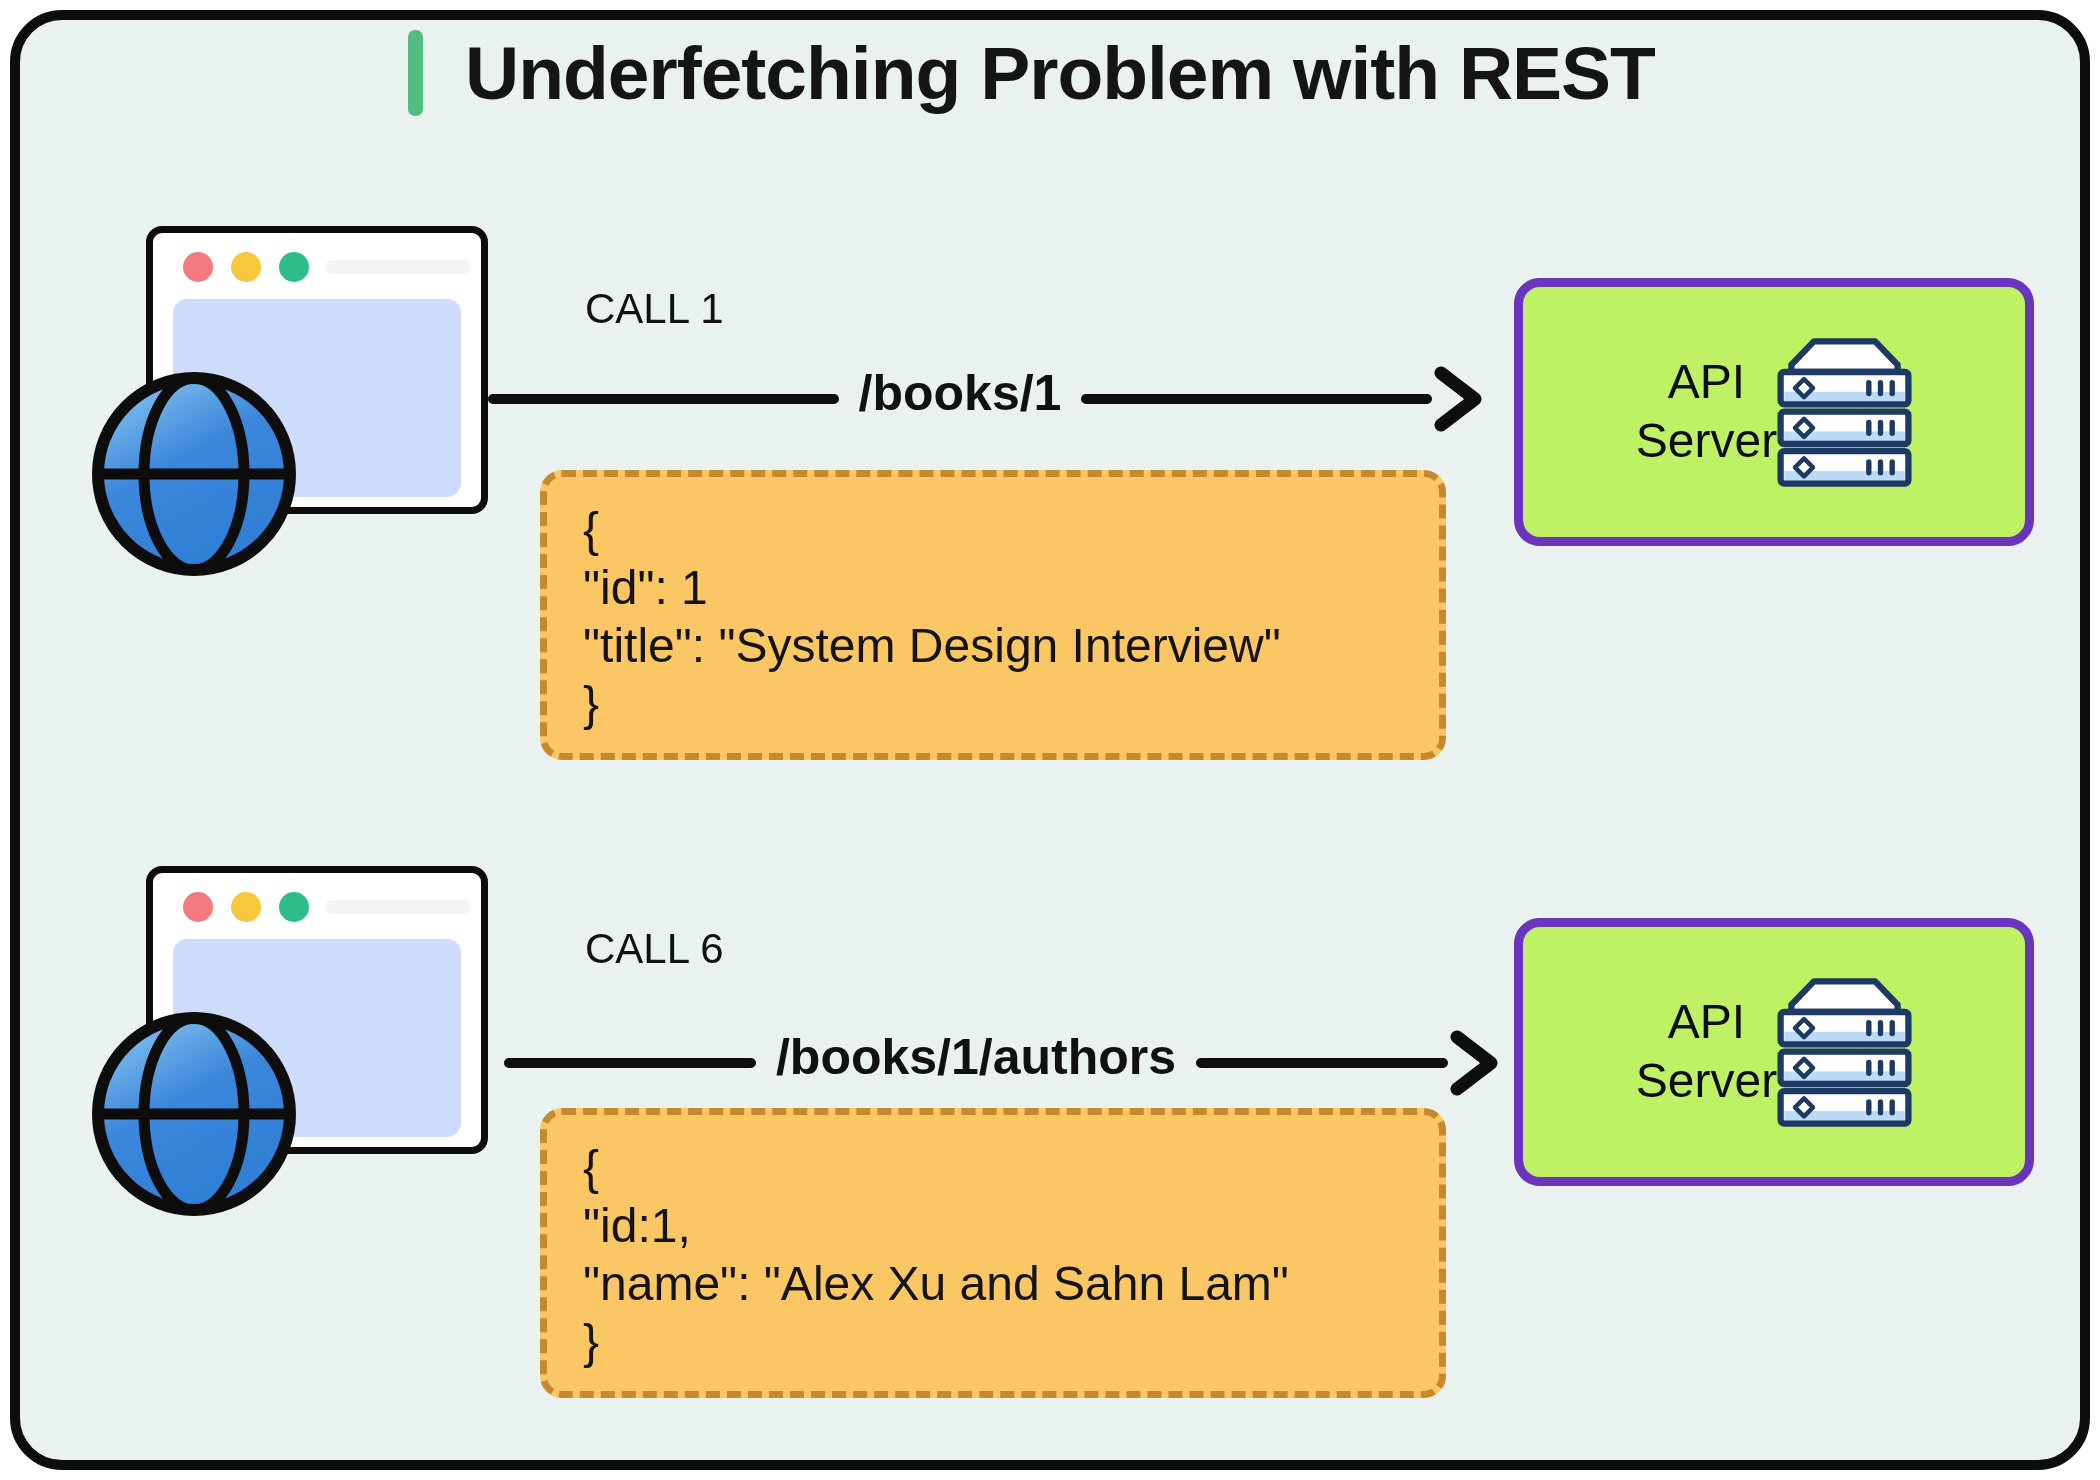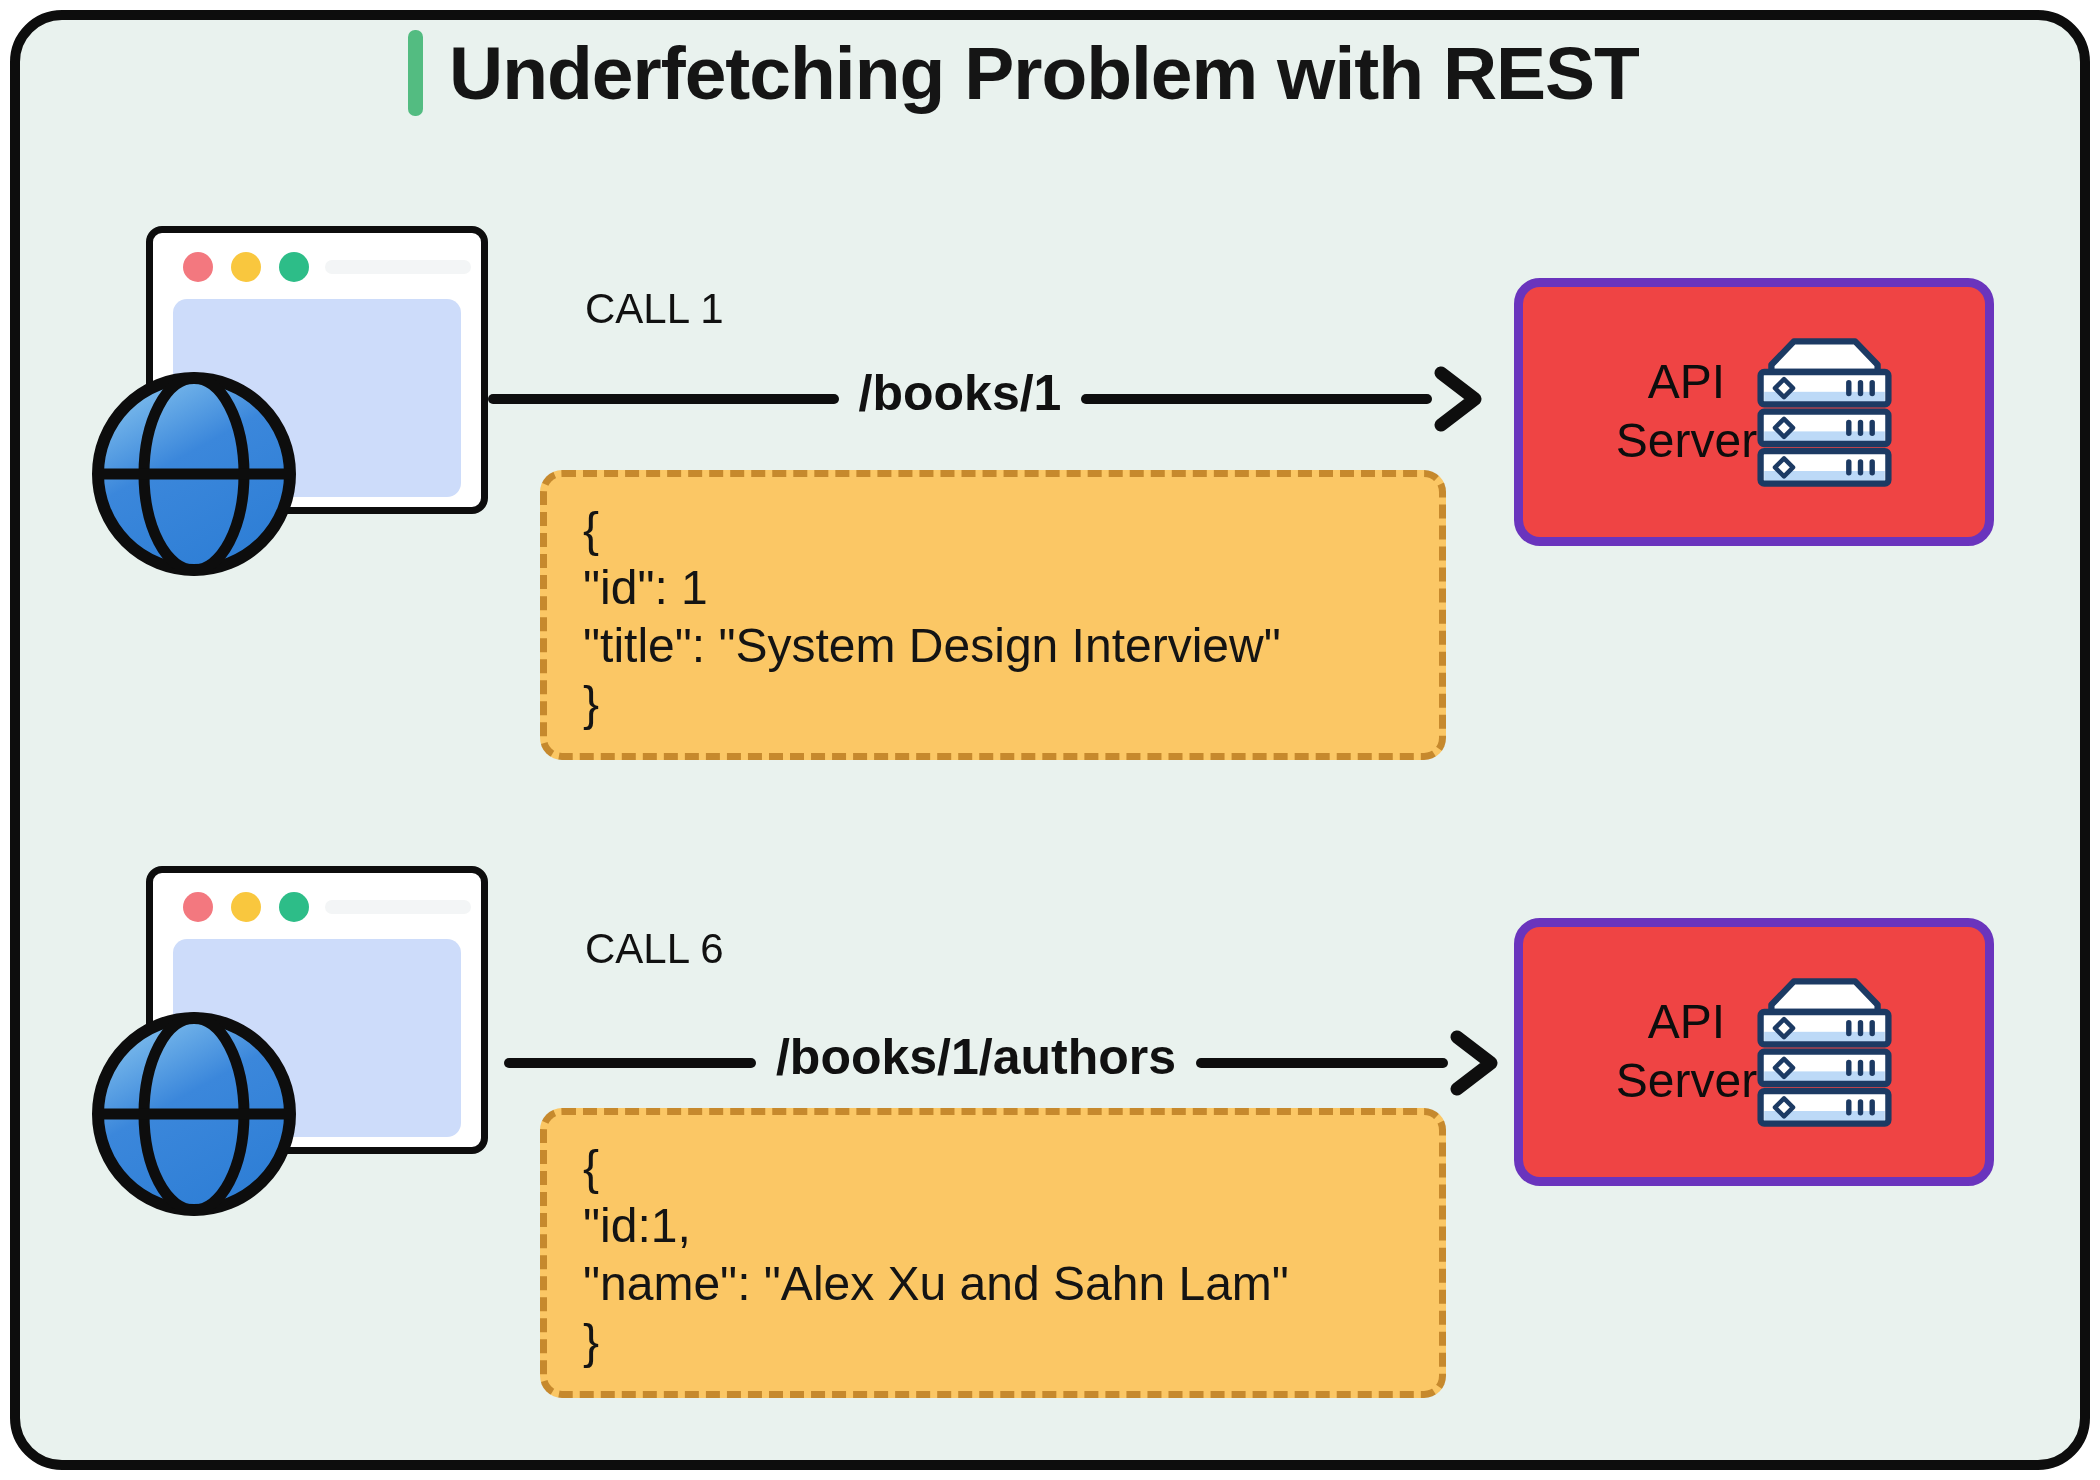--- a/index.html
+++ b/index.html
@@ -7,21 +7,21 @@
     position:relative;width:2100px;height:1480px;background:#ffffff;overflow:hidden;
     font-family:"Liberation Sans",sans-serif;color:#141414;
   }
   .panel{
     position:absolute;left:10px;top:10px;right:10px;bottom:10px;
     background:#e9f2ee;border:10px solid #0d0d0d;border-radius:52px;
   }
   
   .title-row{position:absolute;left:408px;top:30px;display:flex;align-items:center;gap:26px;}
   .accent-bar{width:15px;height:86px;background:#53bc81;border-radius:7px;}
-  .title-text{font-size:75px;font-weight:700;letter-spacing:-1px;color:#151515;white-space:nowrap;}
+  .title-text{font-size:75px;font-weight:700;letter-spacing:-1px;color:#151515;white-space:nowrap;margin-left:16px;}
   
   .window{
     position:absolute;width:342px;height:288px;box-sizing:border-box;
     background:#ffffff;border:7px solid #0d0d0d;border-radius:16px;
   }
   .dot{position:absolute;width:30px;height:30px;border-radius:50%;top:19px;}
   .dot.red{left:30px;background:#f3787f;}
   .dot.yellow{left:78px;background:#f9c73e;}
   .dot.green{left:126px;background:#2dbd88;}
   .addr-pill{position:absolute;left:172px;top:27px;width:146px;height:14px;border-radius:7px;background:#f3f5f6;}
@@ -35,22 +35,22 @@
   .chev{flex:0 0 auto;margin-left:2px;}
   
   .resp{
     position:absolute;width:906px;height:290px;box-sizing:border-box;
     background:#fbc765;border:7px dashed #c6892d;border-radius:22px;
     padding:24px 30px 0 36px;
   }
   .resp-line{font-size:48px;line-height:58px;color:#141414;white-space:nowrap;}
   
   .server-box{
-    position:absolute;width:480px;height:268px;box-sizing:border-box;
-    background:#ef4444;border:9px solid #6a34bd;border-radius:26px;
+    position:absolute;width:520px;height:268px;box-sizing:border-box;
+    background:#bef264;border:9px solid #6a34bd;border-radius:26px;
     display:flex;align-items:center;justify-content:center;
   }
   .server-text{font-size:48px;font-weight:500;line-height:1.22;text-align:center;color:#0d0d0d;}
   .rack{flex:0 0 auto;}
 </style>
 </head>
 <body>
 
 <div id="canvas">
   <div class="panel"></div>

